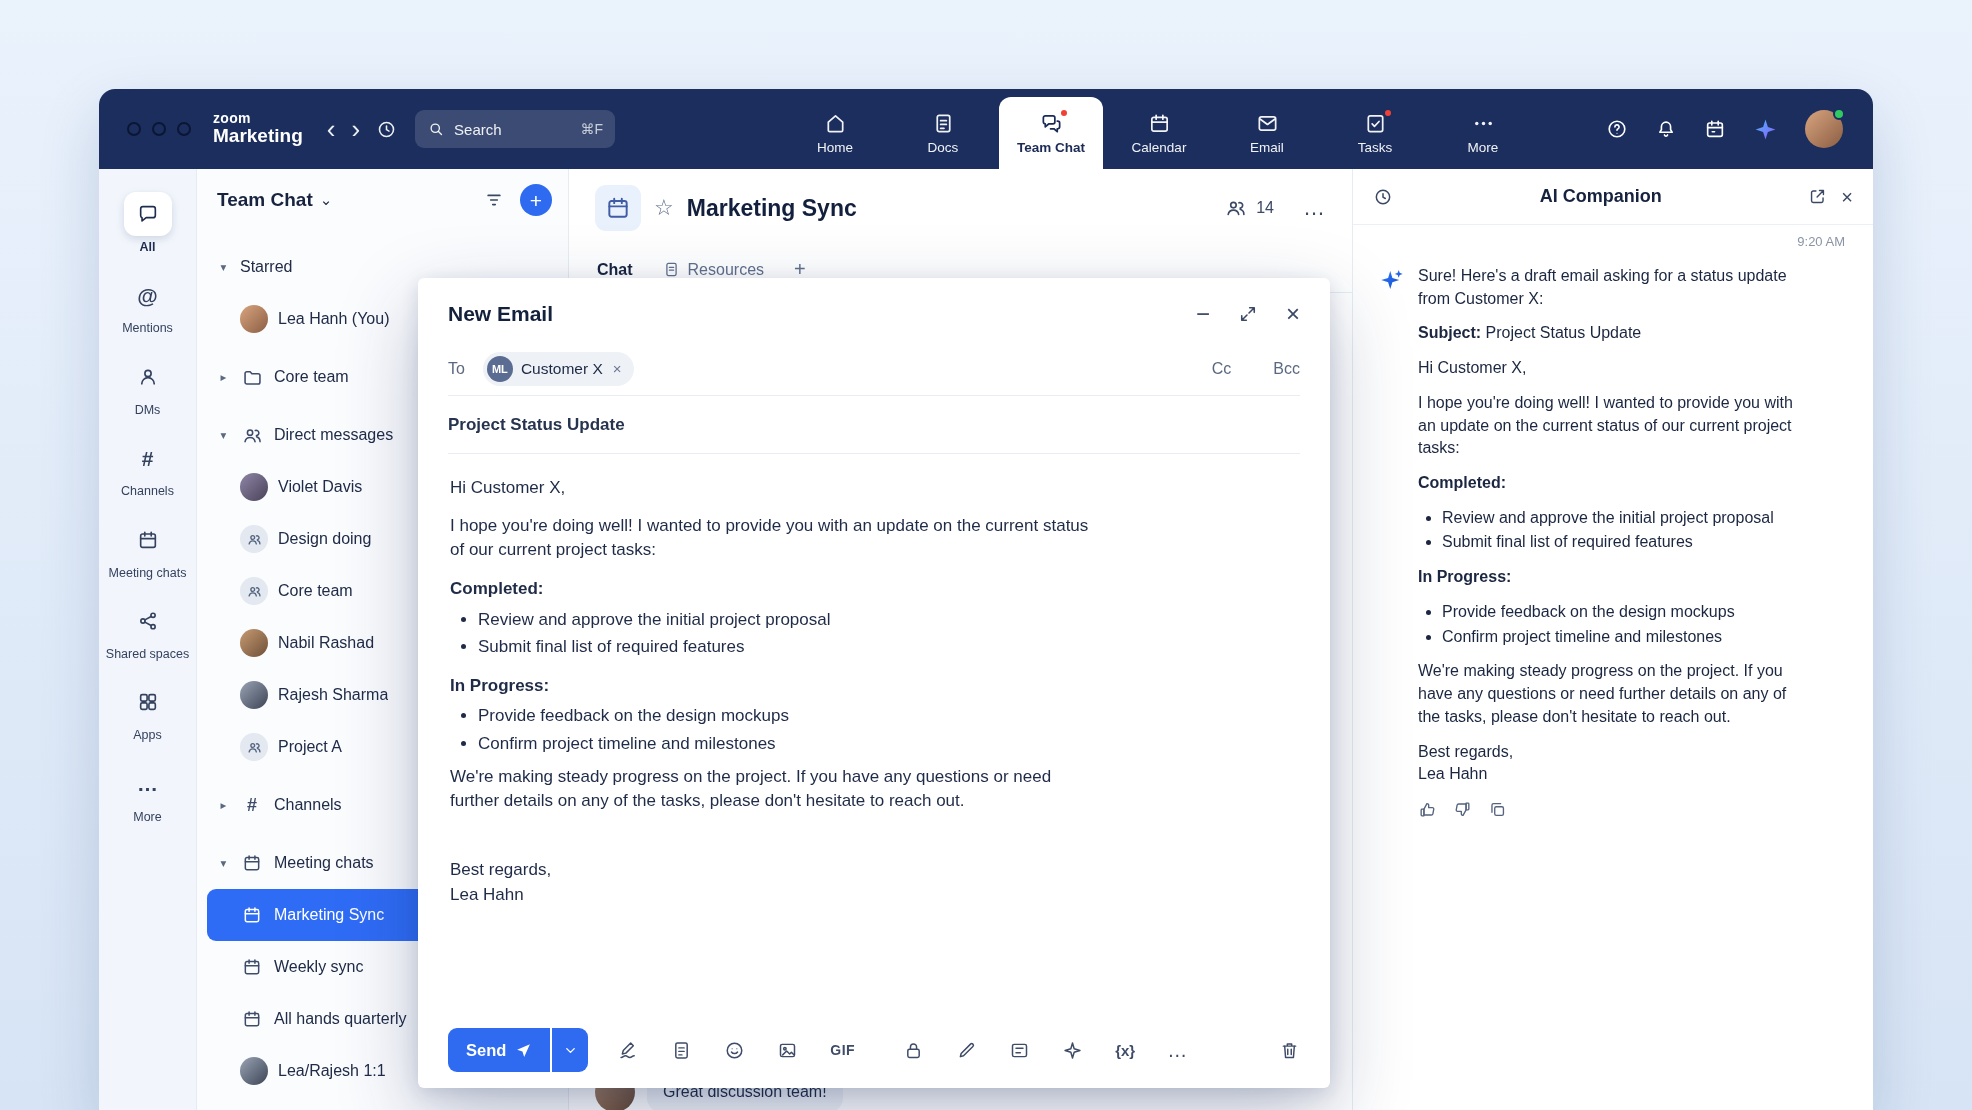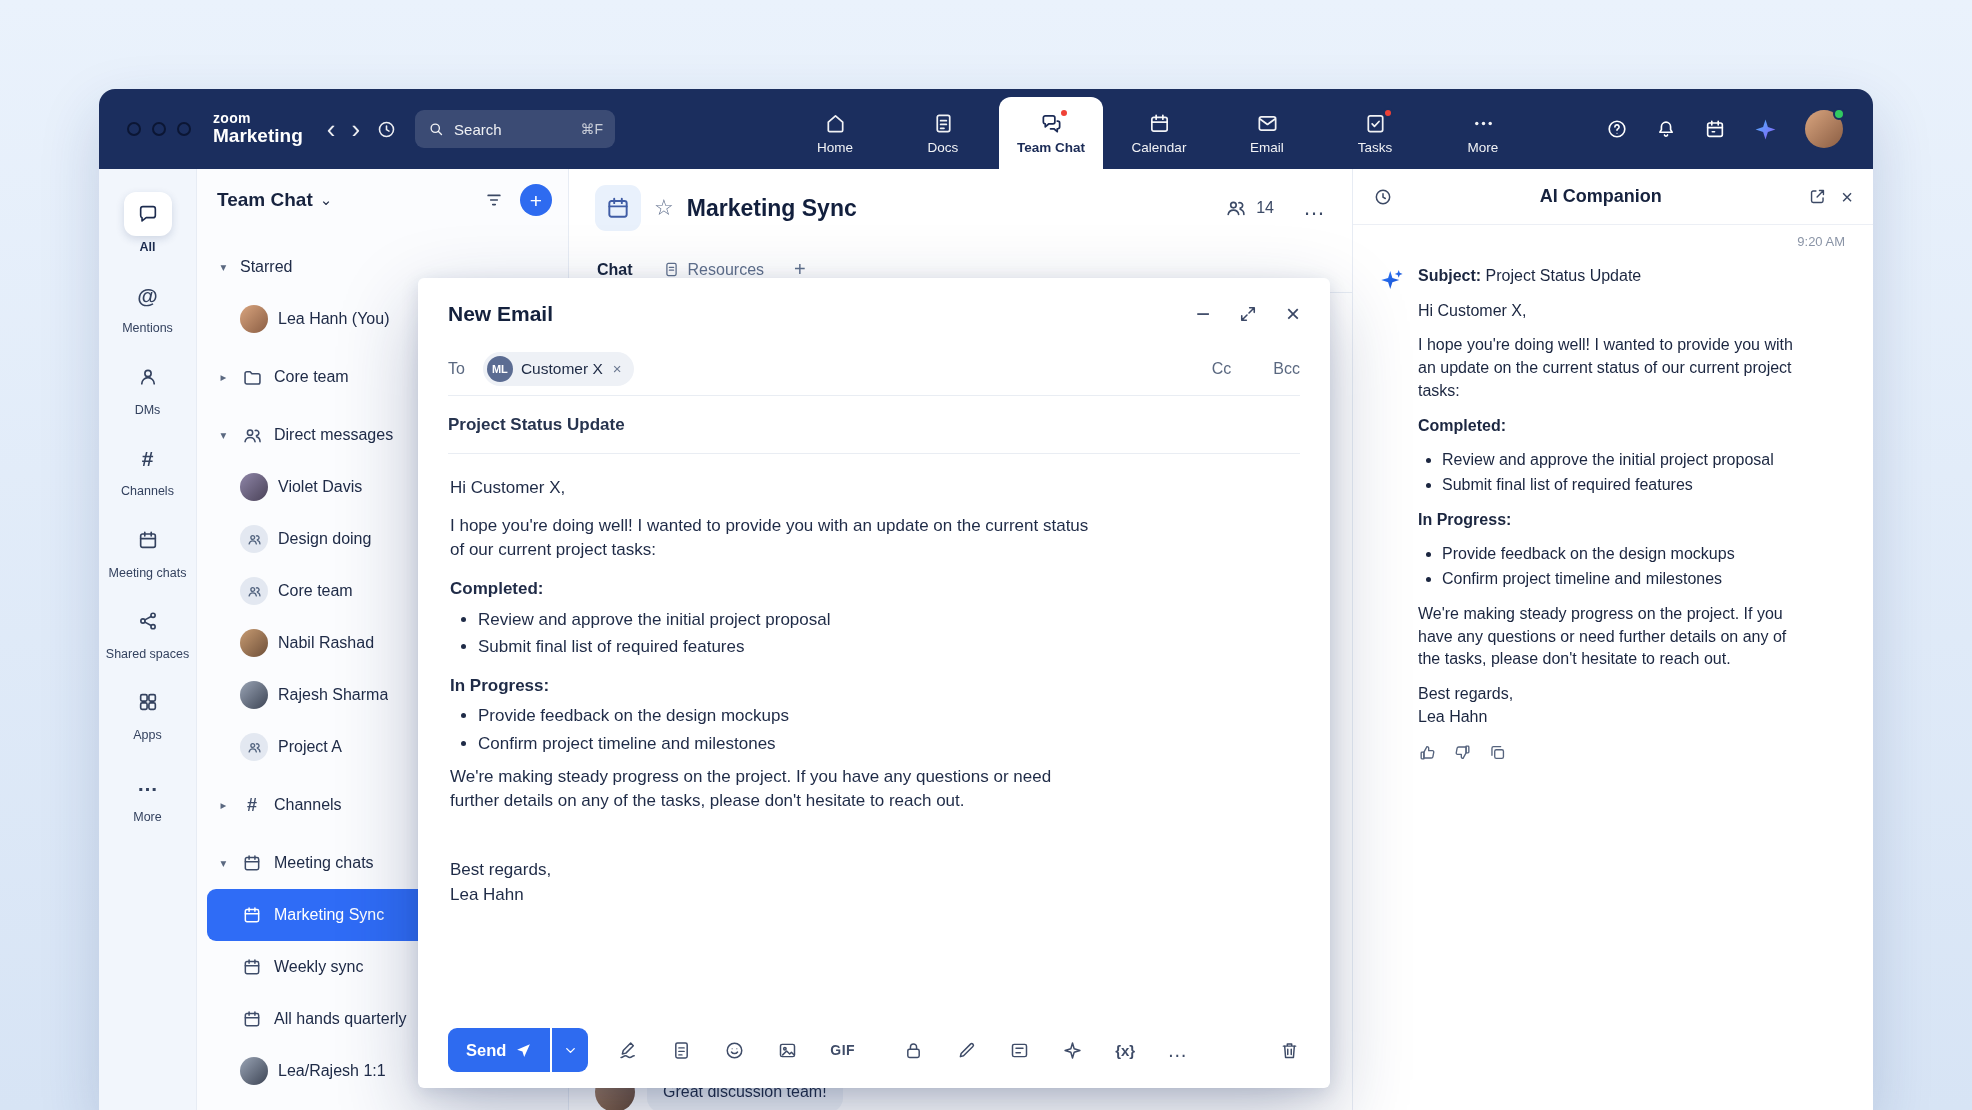--- a/index.html
+++ b/index.html
@@ -558,20 +558,21 @@
                     <linearGradient id="gAi" x1="0" y1="0" x2="1" y2="1">
                       <stop offset="0" stop-color="#2f7bff"></stop>
                       <stop offset="1" stop-color="#174ecc"></stop>
                     </linearGradient>
                   </defs>
                   <path fill="url(#gAi)" d="M10 4.5 11.9 10.6 18 12.5l-6.1 1.9L10 20.5 8.1 14.4 2 12.5l6.1-1.9z"></path>
                   <path fill="url(#gAi)" d="M17.5 3.5 18.4 6.1 21 7l-2.6.9-.9 2.6-.9-2.6L14 7l2.6-.9z"></path>
                 </svg>
             </span>
             <div class="ai-text">
+              <p>Sure! Here's a draft email asking for a status update from Customer X:</p>
               <p><span class="hd">Subject:</span> <span>Project Status Update</span></p>
               <p>Hi Customer X,</p>
               <p>I hope you're doing well! I wanted to provide you with an update on the current status of our current project tasks:</p>
               <p class="hd">Completed:</p>
               <ul>
                 <li>Review and approve the initial project proposal</li>
                 <li>Submit final list of required features</li>
               </ul>
               <p class="hd">In Progress:</p>
               <ul>

